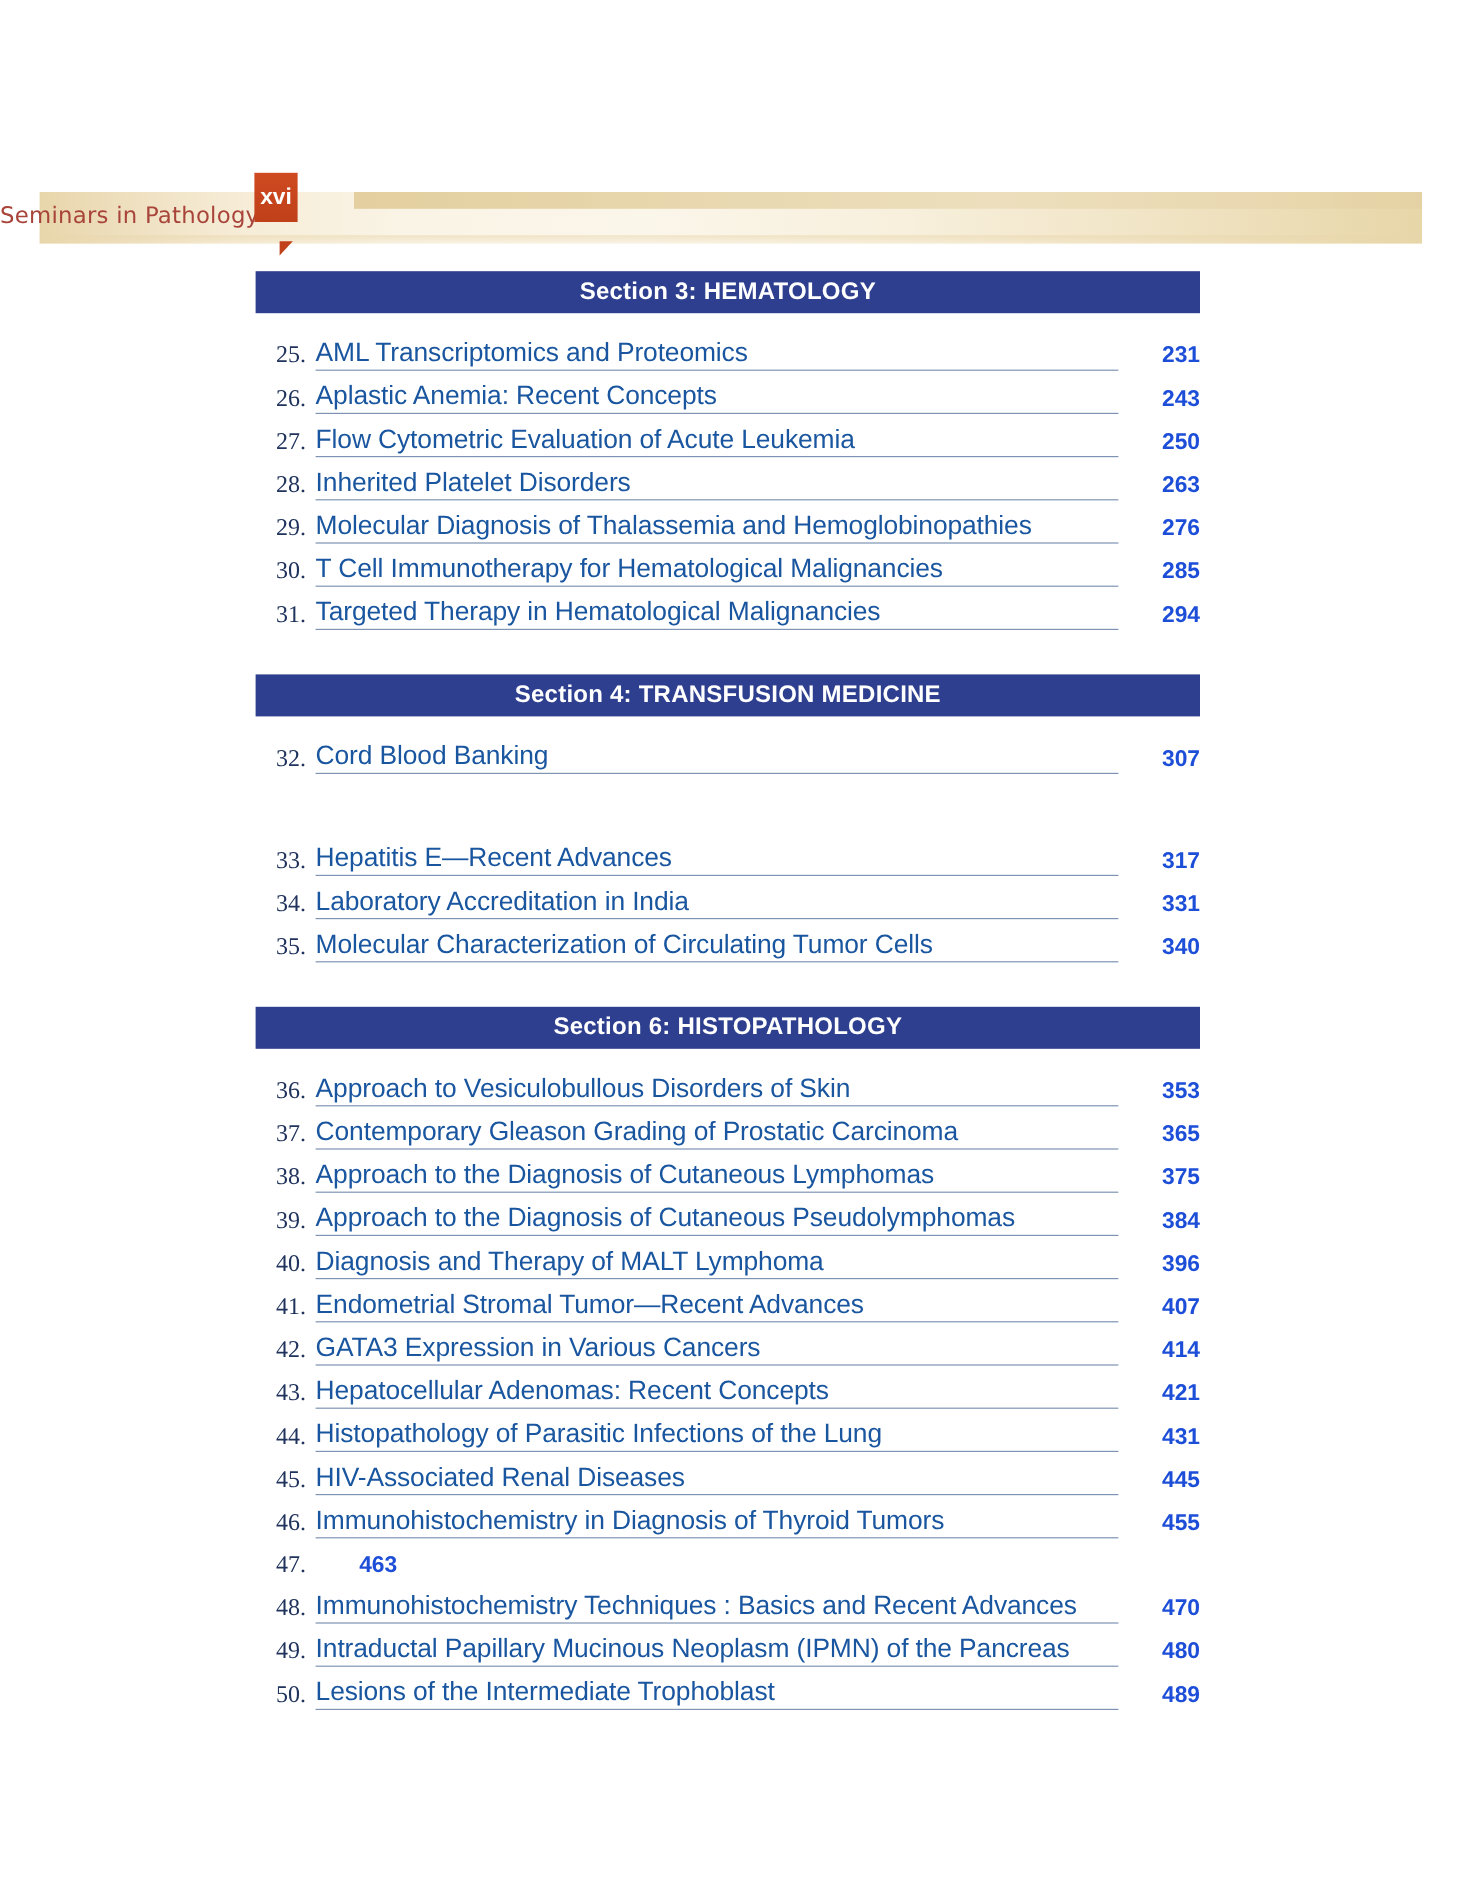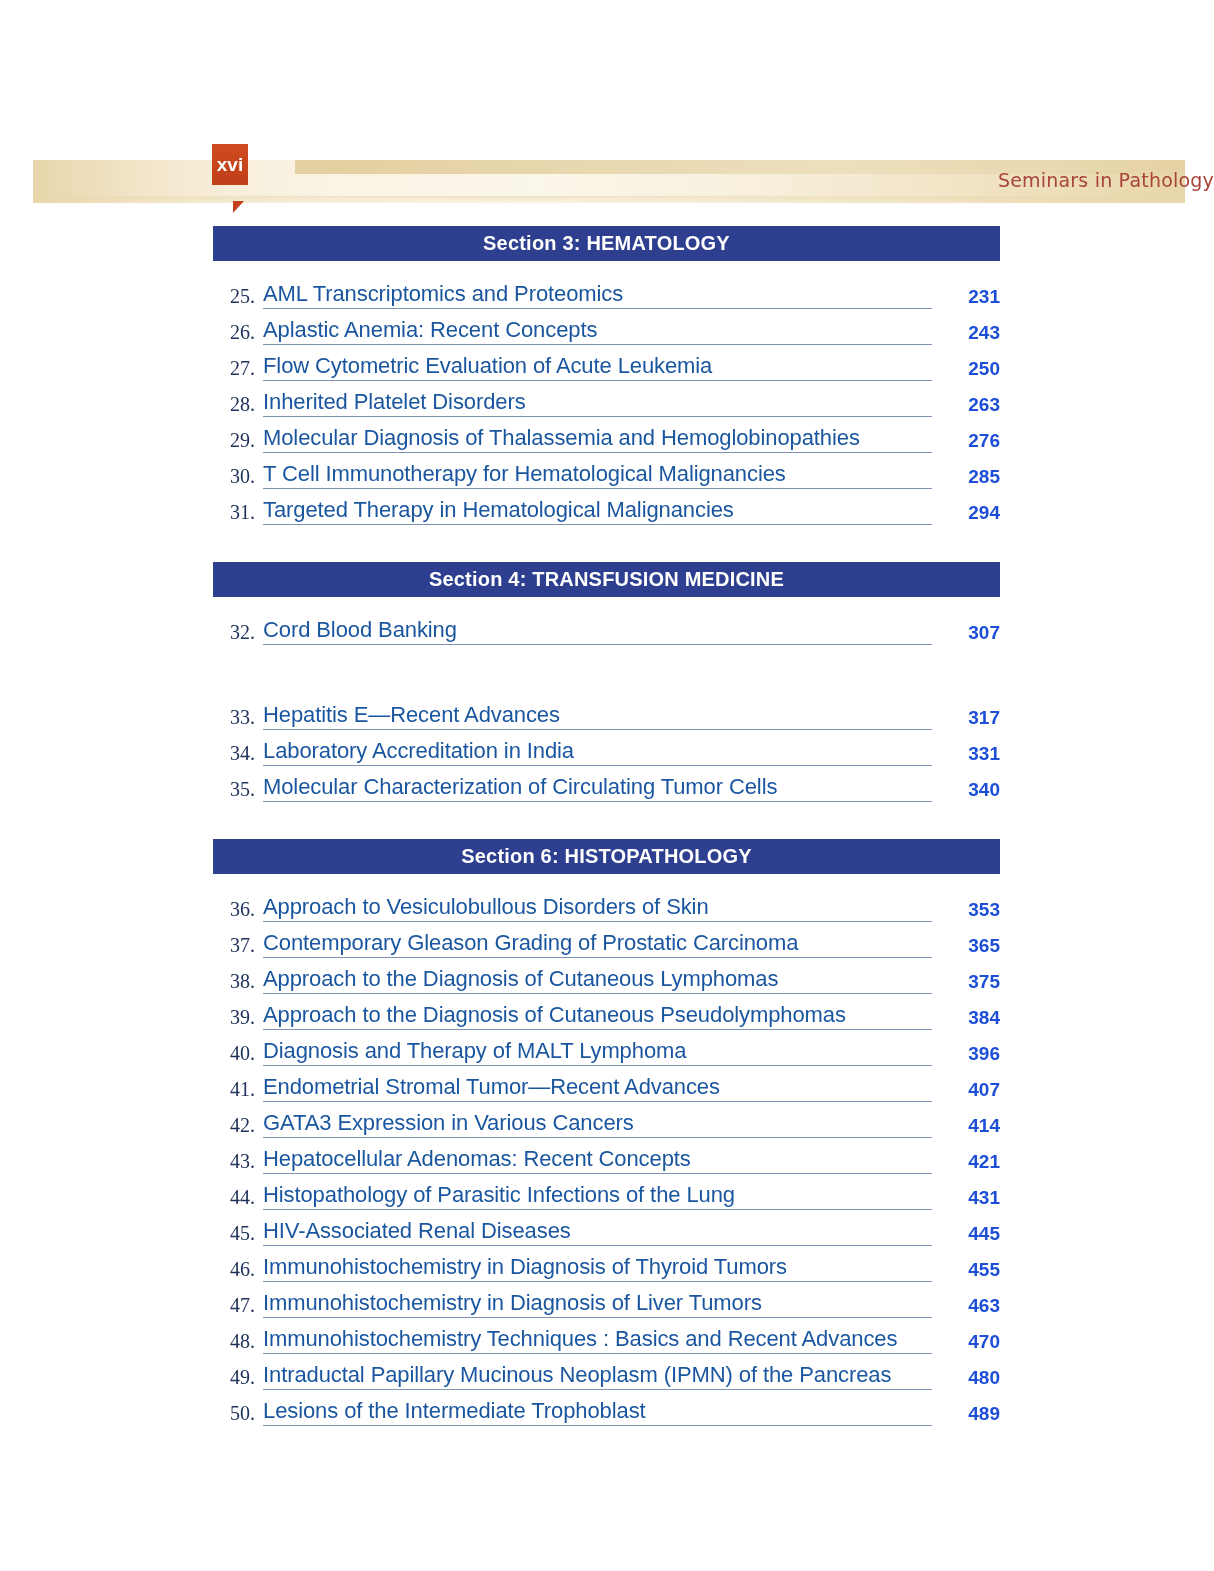--- a/index.html
+++ b/index.html
@@ -54,21 +54,21 @@
     width: 1152px;
     height: 8px;
     background: linear-gradient(to bottom, rgba(232,214,171,0.55), rgba(255,255,255,0));
   }
 
   #header-title {
     position: absolute;
     left: 0;
     top: 169px;
     width: 1214px;
-    text-align: right;
+    text-align: left;
     font-size: 19px;
     letter-spacing: 0.2px;
     color: #a8443a;
     font-family: "DejaVu Sans", sans-serif;
   }
 
   
   #folio-tab {
     position: absolute;
     left: 212px;
@@ -297,21 +297,20 @@
         <div class="entry-mid"><span class="entry-title">HIV-Associated Renal Diseases</span></div>
         <div class="entry-page">445</div>
       </div>
       <div class="toc-entry">
         <div class="entry-num">46.</div>
         <div class="entry-mid"><span class="entry-title">Immunohistochemistry in Diagnosis of Thyroid Tumors</span></div>
         <div class="entry-page">455</div>
       </div>
       <div class="toc-entry">
         <div class="entry-num">47.</div>
-        <div class="entry-mid"><span class="entry-title">Immunohistochemistry in Diagnosis of Liver Tumors</span></div>
         <div class="entry-page">463</div>
       </div>
       <div class="toc-entry">
         <div class="entry-num">48.</div>
         <div class="entry-mid"><span class="entry-title">Immunohistochemistry Techniques : Basics and Recent Advances</span></div>
         <div class="entry-page">470</div>
       </div>
       <div class="toc-entry">
         <div class="entry-num">49.</div>
         <div class="entry-mid"><span class="entry-title">Intraductal Papillary Mucinous Neoplasm (IPMN) of the Pancreas</span></div>

